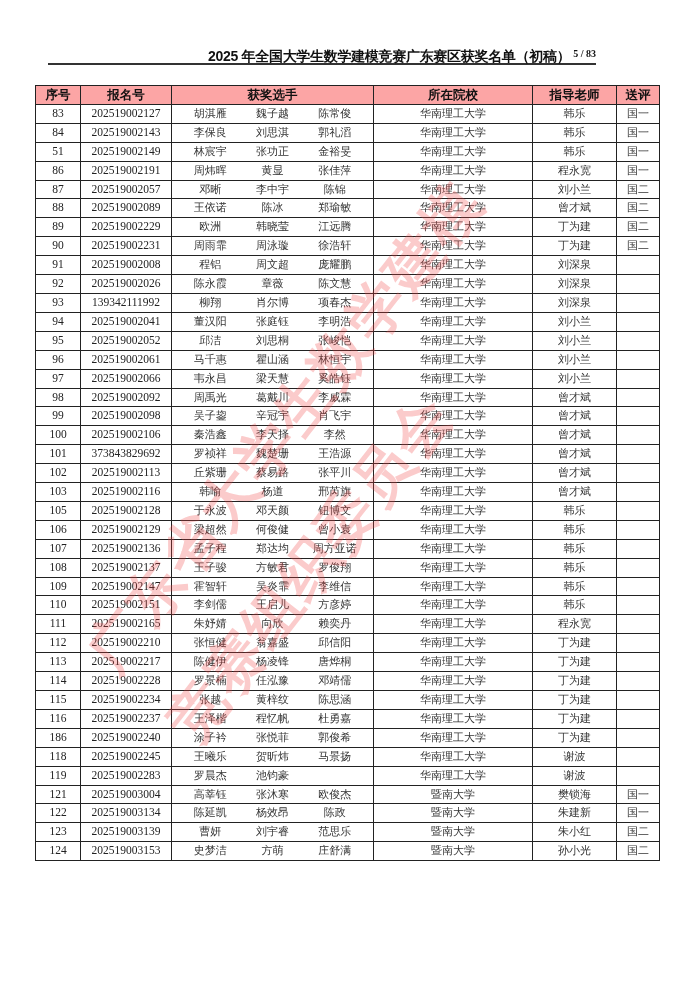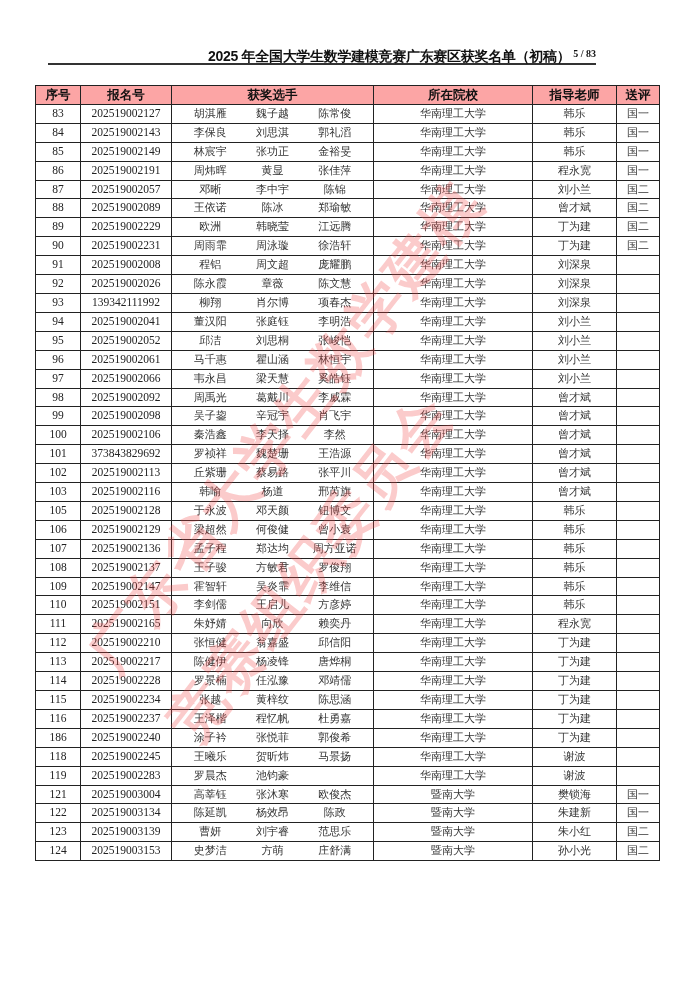--- a/index.html
+++ b/index.html
@@ -98,21 +98,21 @@
             <span>李保良</span>
             <span>刘思淇</span>
             <span>郭礼滔</span>
           </div>
         </td>
         <td class="cn">华南理工大学</td>
         <td class="cn">韩乐</td>
         <td class="cn">国一</td>
       </tr>
       <tr>
-        <td>85</td>
+        <td>51</td>
         <td>202519002149</td>
         <td class="cn">
           <div class="members">
             <span>林宸宇</span>
             <span>张功正</span>
             <span>金裕旻</span>
           </div>
         </td>
         <td class="cn">华南理工大学</td>
         <td class="cn">韩乐</td>

